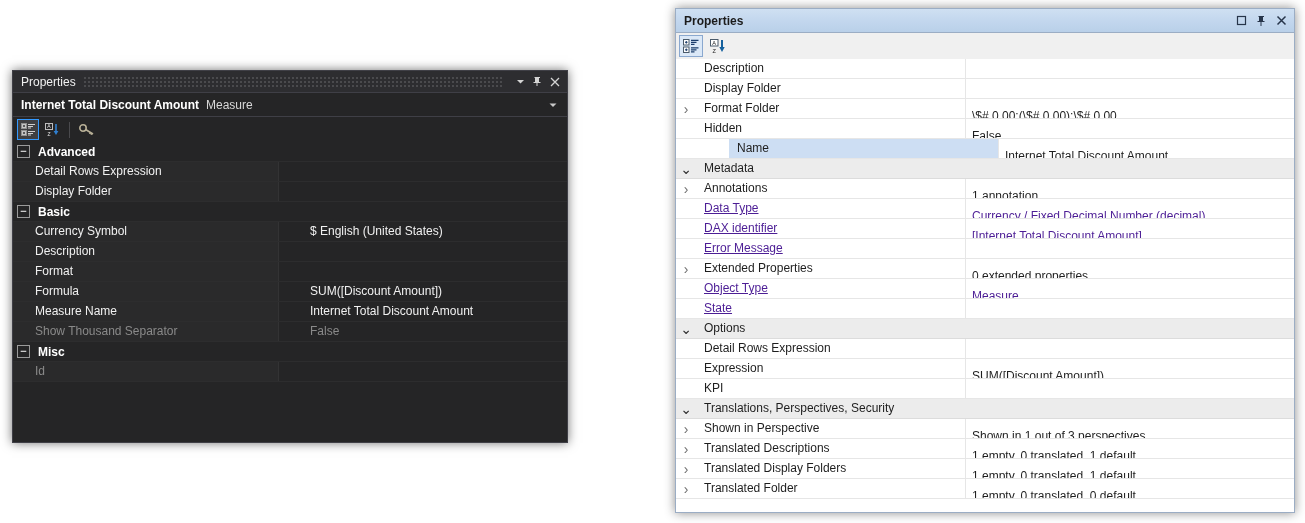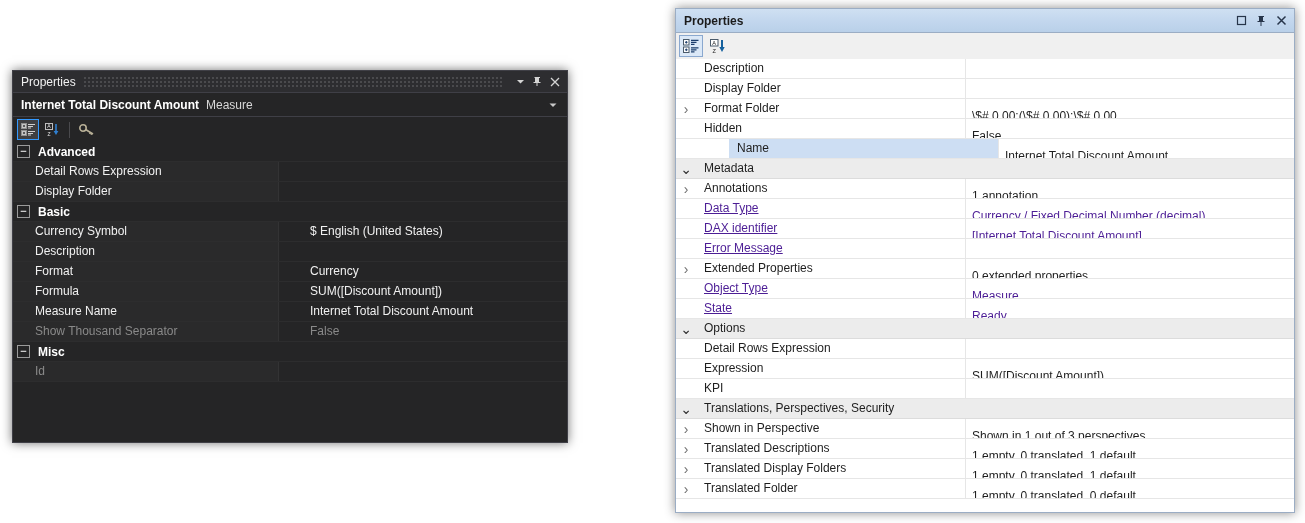--- a/index.html
+++ b/index.html
@@ -244,21 +244,20 @@
       <div class="dk-row">
         <div class="dk-name">Currency Symbol</div>
         <div class="dk-val">$ English (United States)</div>
       </div>
       <div class="dk-row">
         <div class="dk-name">Description</div>
         <div class="dk-val"></div>
       </div>
       <div class="dk-row">
         <div class="dk-name">Format</div>
-        <div class="dk-val">Currency</div>
       </div>
       <div class="dk-row">
         <div class="dk-name">Formula</div>
         <div class="dk-val">SUM([Discount Amount])</div>
       </div>
       <div class="dk-row">
         <div class="dk-name">Measure Name</div>
         <div class="dk-val">Internet Total Discount Amount</div>
       </div>
       <div class="dk-row disabled">
@@ -375,21 +374,20 @@
         <div class="lt-val">0 extended properties</div>
       </div>
       <div class="lt-row disabled">
         <div class="lt-exp"></div>
         <div class="lt-name">Object Type</div>
         <div class="lt-val">Measure</div>
       </div>
       <div class="lt-row disabled">
         <div class="lt-exp"></div>
         <div class="lt-name">State</div>
-        <div class="lt-val">Ready</div>
       </div>
       <div class="lt-row cat strong">
         <div class="lt-exp bold" style="font-size: 14px; line-height: 8px;">⌄</div>
         <div class="lt-name">Options</div>
       </div>
       <div class="lt-row">
         <div class="lt-exp"></div>
         <div class="lt-name">Detail Rows Expression</div>
         <div class="lt-val"></div>
       </div>

